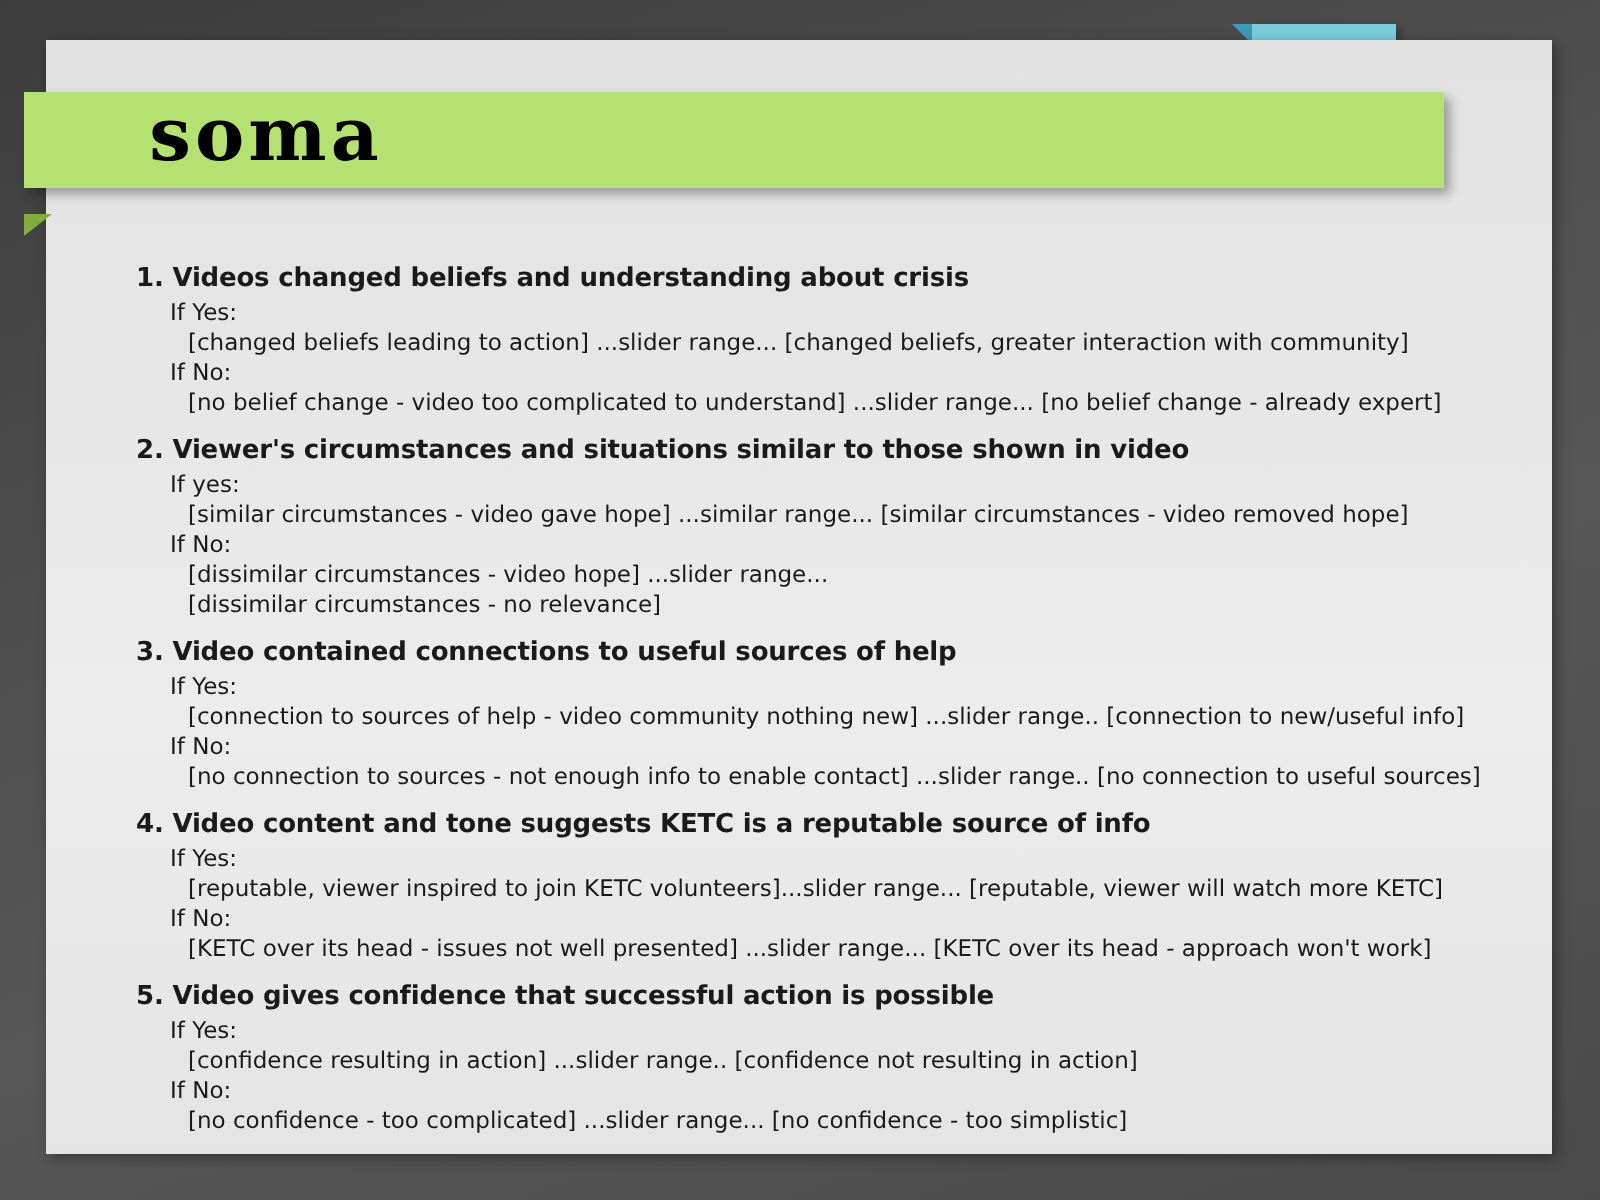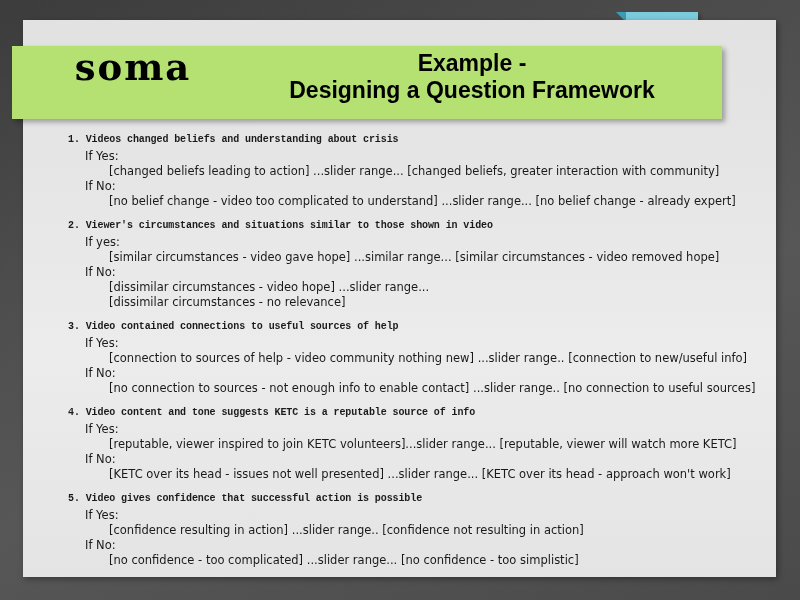--- a/index.html
+++ b/index.html
@@ -52,21 +52,21 @@
     border-top: 10px solid #3d9cb5;
     border-left: 10px solid transparent;
   }
 
   
   #banner {
     position: absolute;
     left: 12px;
     top: 46px;
     width: 710px;
-    height: 73px;
+    height: 48px;
     background: #b5e173;
     box-shadow: 3px 3px 5px rgba(0,0,0,0.32);
   }
   #banner-fold {
     position: absolute;
     left: 12px;
     top: 107px;
     width: 0; height: 0;
     border-left: 14px solid #7fae3e;
     border-bottom: 11px solid transparent;
@@ -119,36 +119,35 @@
   #content {
     position: absolute;
     left: 45px;
     top: 112px;
     width: 710px;
     color: #1a1a1a;
     font-family: "DejaVu Sans", sans-serif;
   }
   .qblock { margin-bottom: 9px; }
   .q-heading {
-    font-size: 10px;
+    font-size: 13px;
     font-weight: bold;
     line-height: 16px;
     margin: 0 0 1px 0;
     letter-spacing: -0.1px;
-    font-family: Liberation Mono, monospace;
   }
   .q-cond {
     font-size: 11.5px;
     line-height: 15px;
     margin: 0 0 0 17px;
   }
   .q-opt {
     font-size: 11.5px;
     line-height: 15px;
-    margin: 0 0 0 41px;
+    margin: 0 0 0 26px;
     text-indent: -33px;
     padding-left: 33px;
   }
 </style>
 </head>
 <body>
 
 <div id="stage">
 
   <div id="blue-fold"></div>
@@ -193,19 +192,15 @@
           <p class="q-opt">[no confidence - too complicated]  ...slider range...  [no confidence - too simplistic]</p>
         </div>
       </div>
   </div>
 
   <div id="banner-fold"></div>
   <div id="banner">
     <div id="logo">
       <span id="logo-word">soma</span>
     </div>
-    <div id="title">
-      <div>Example -</div>
-      <div>Designing a Question Framework</div>
-    </div>
   </div>
 
 </div>
 
 </body></html>

